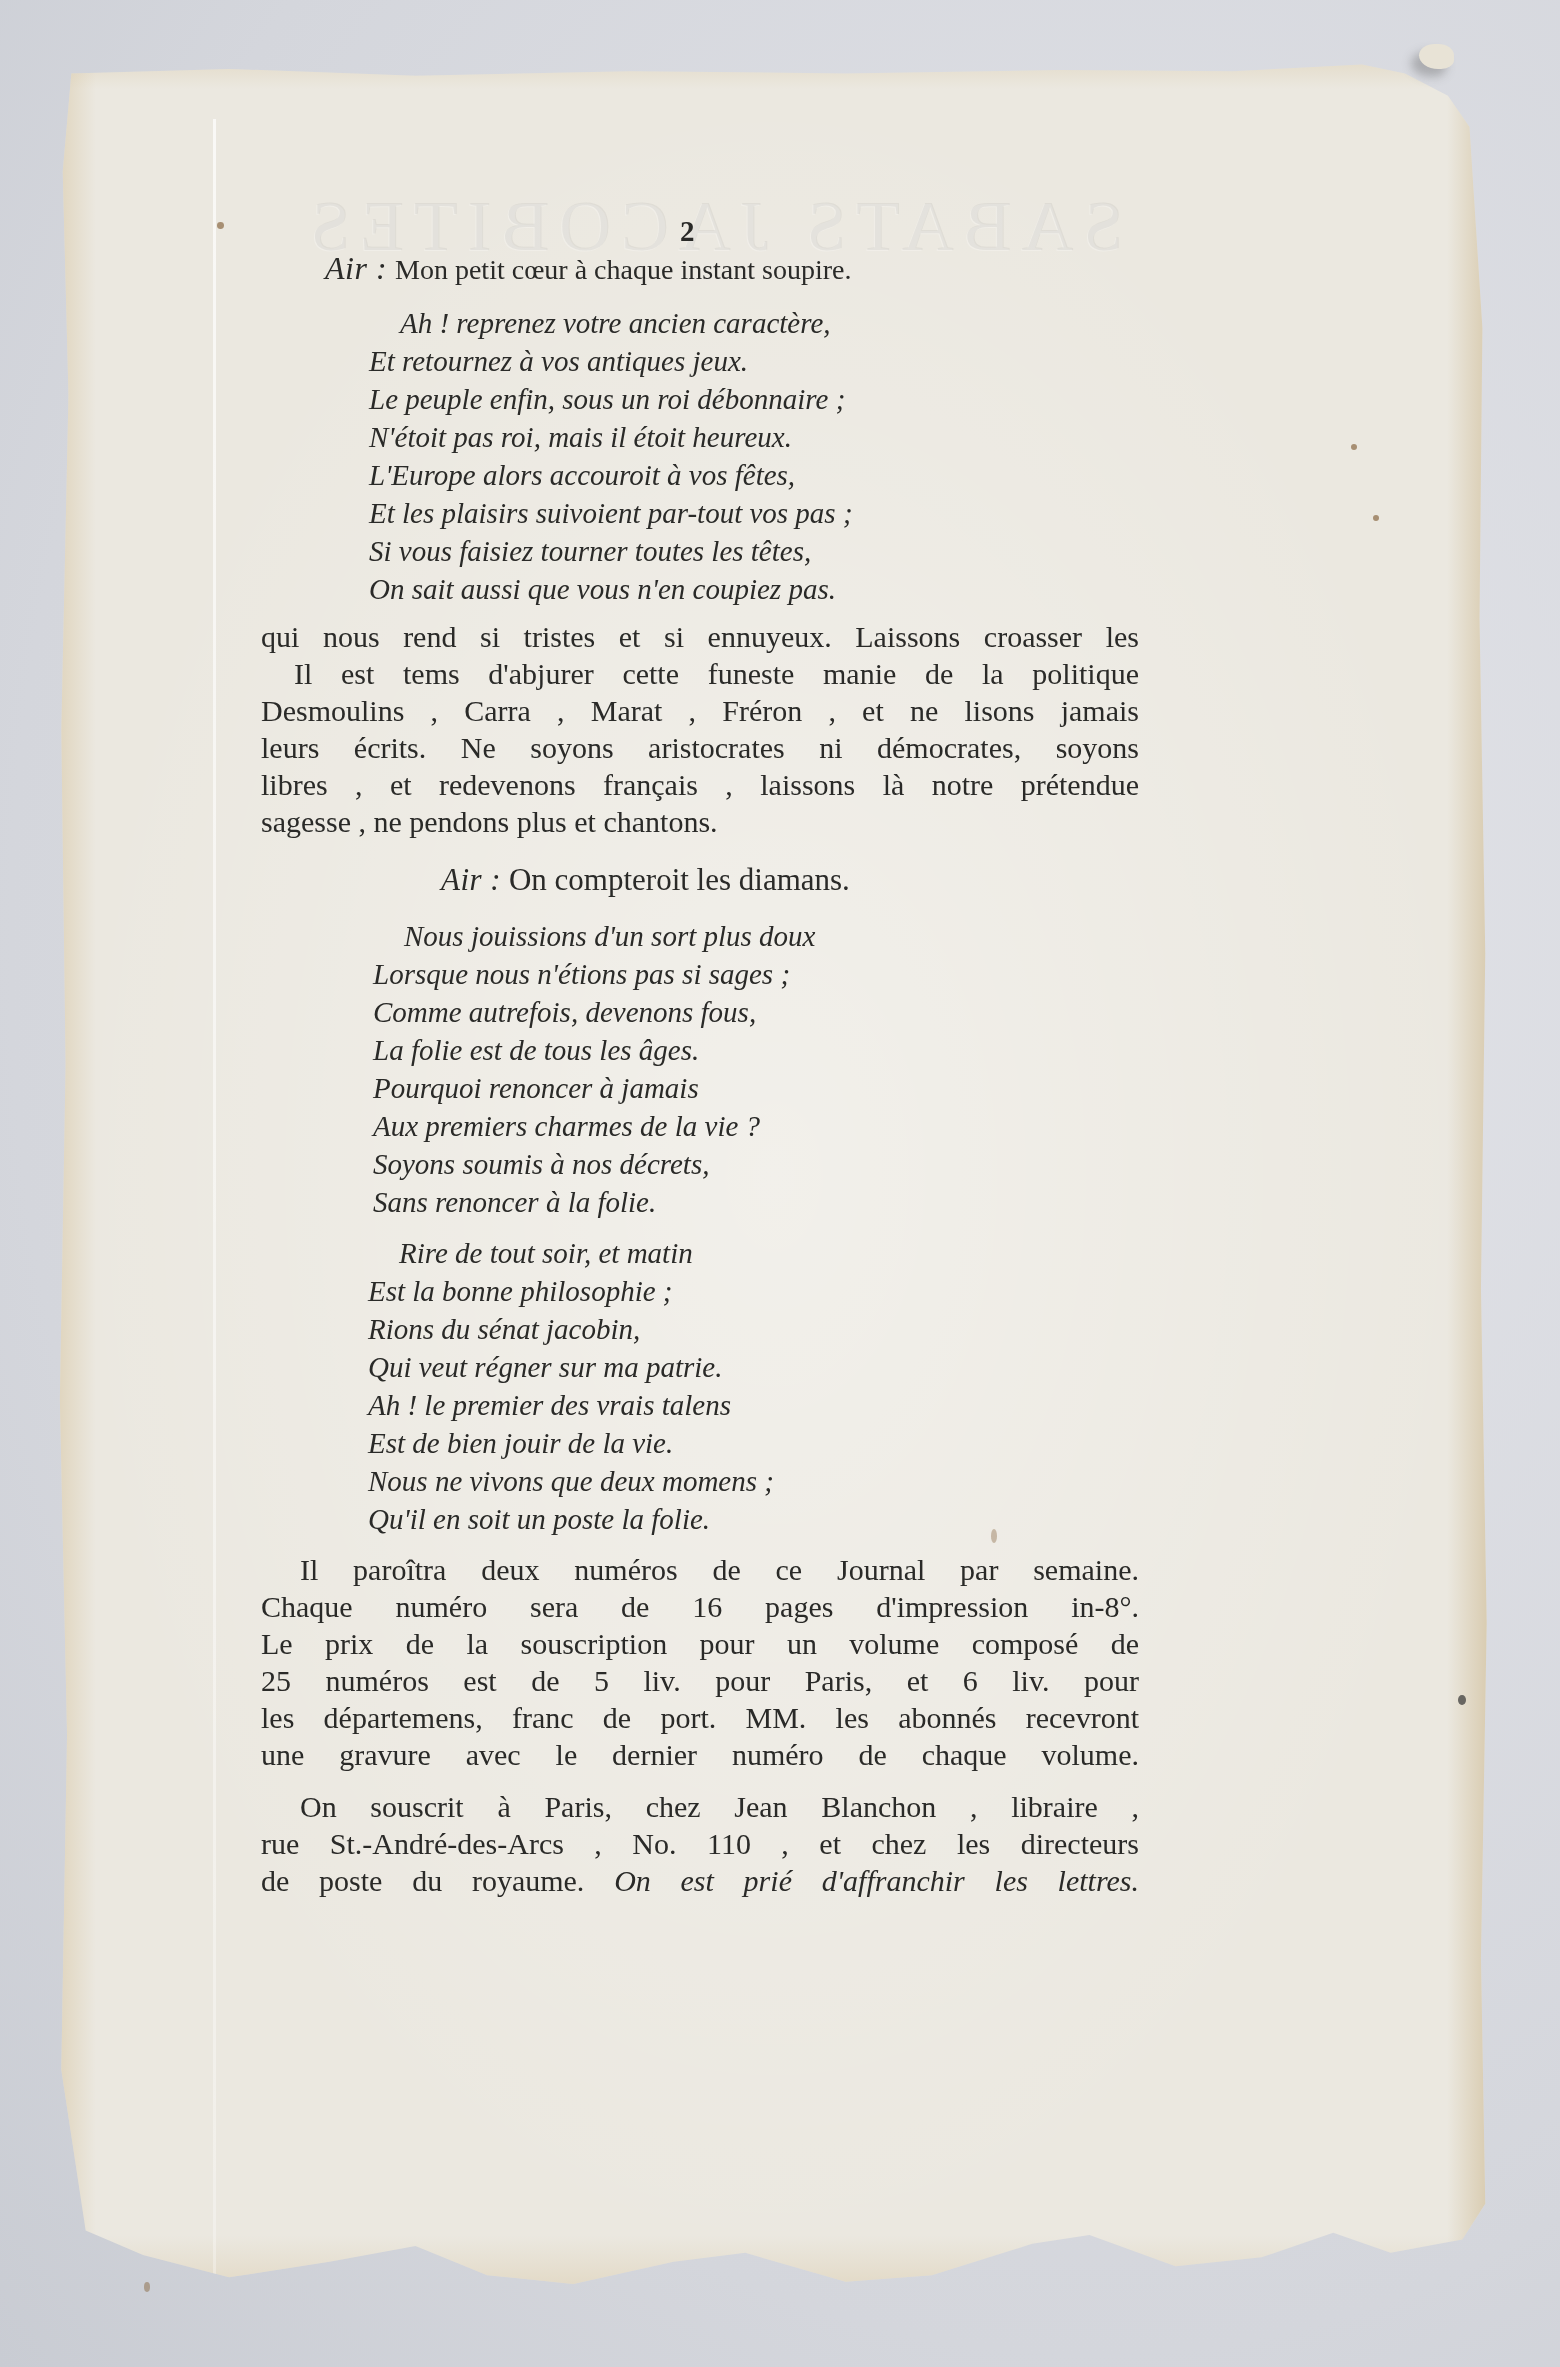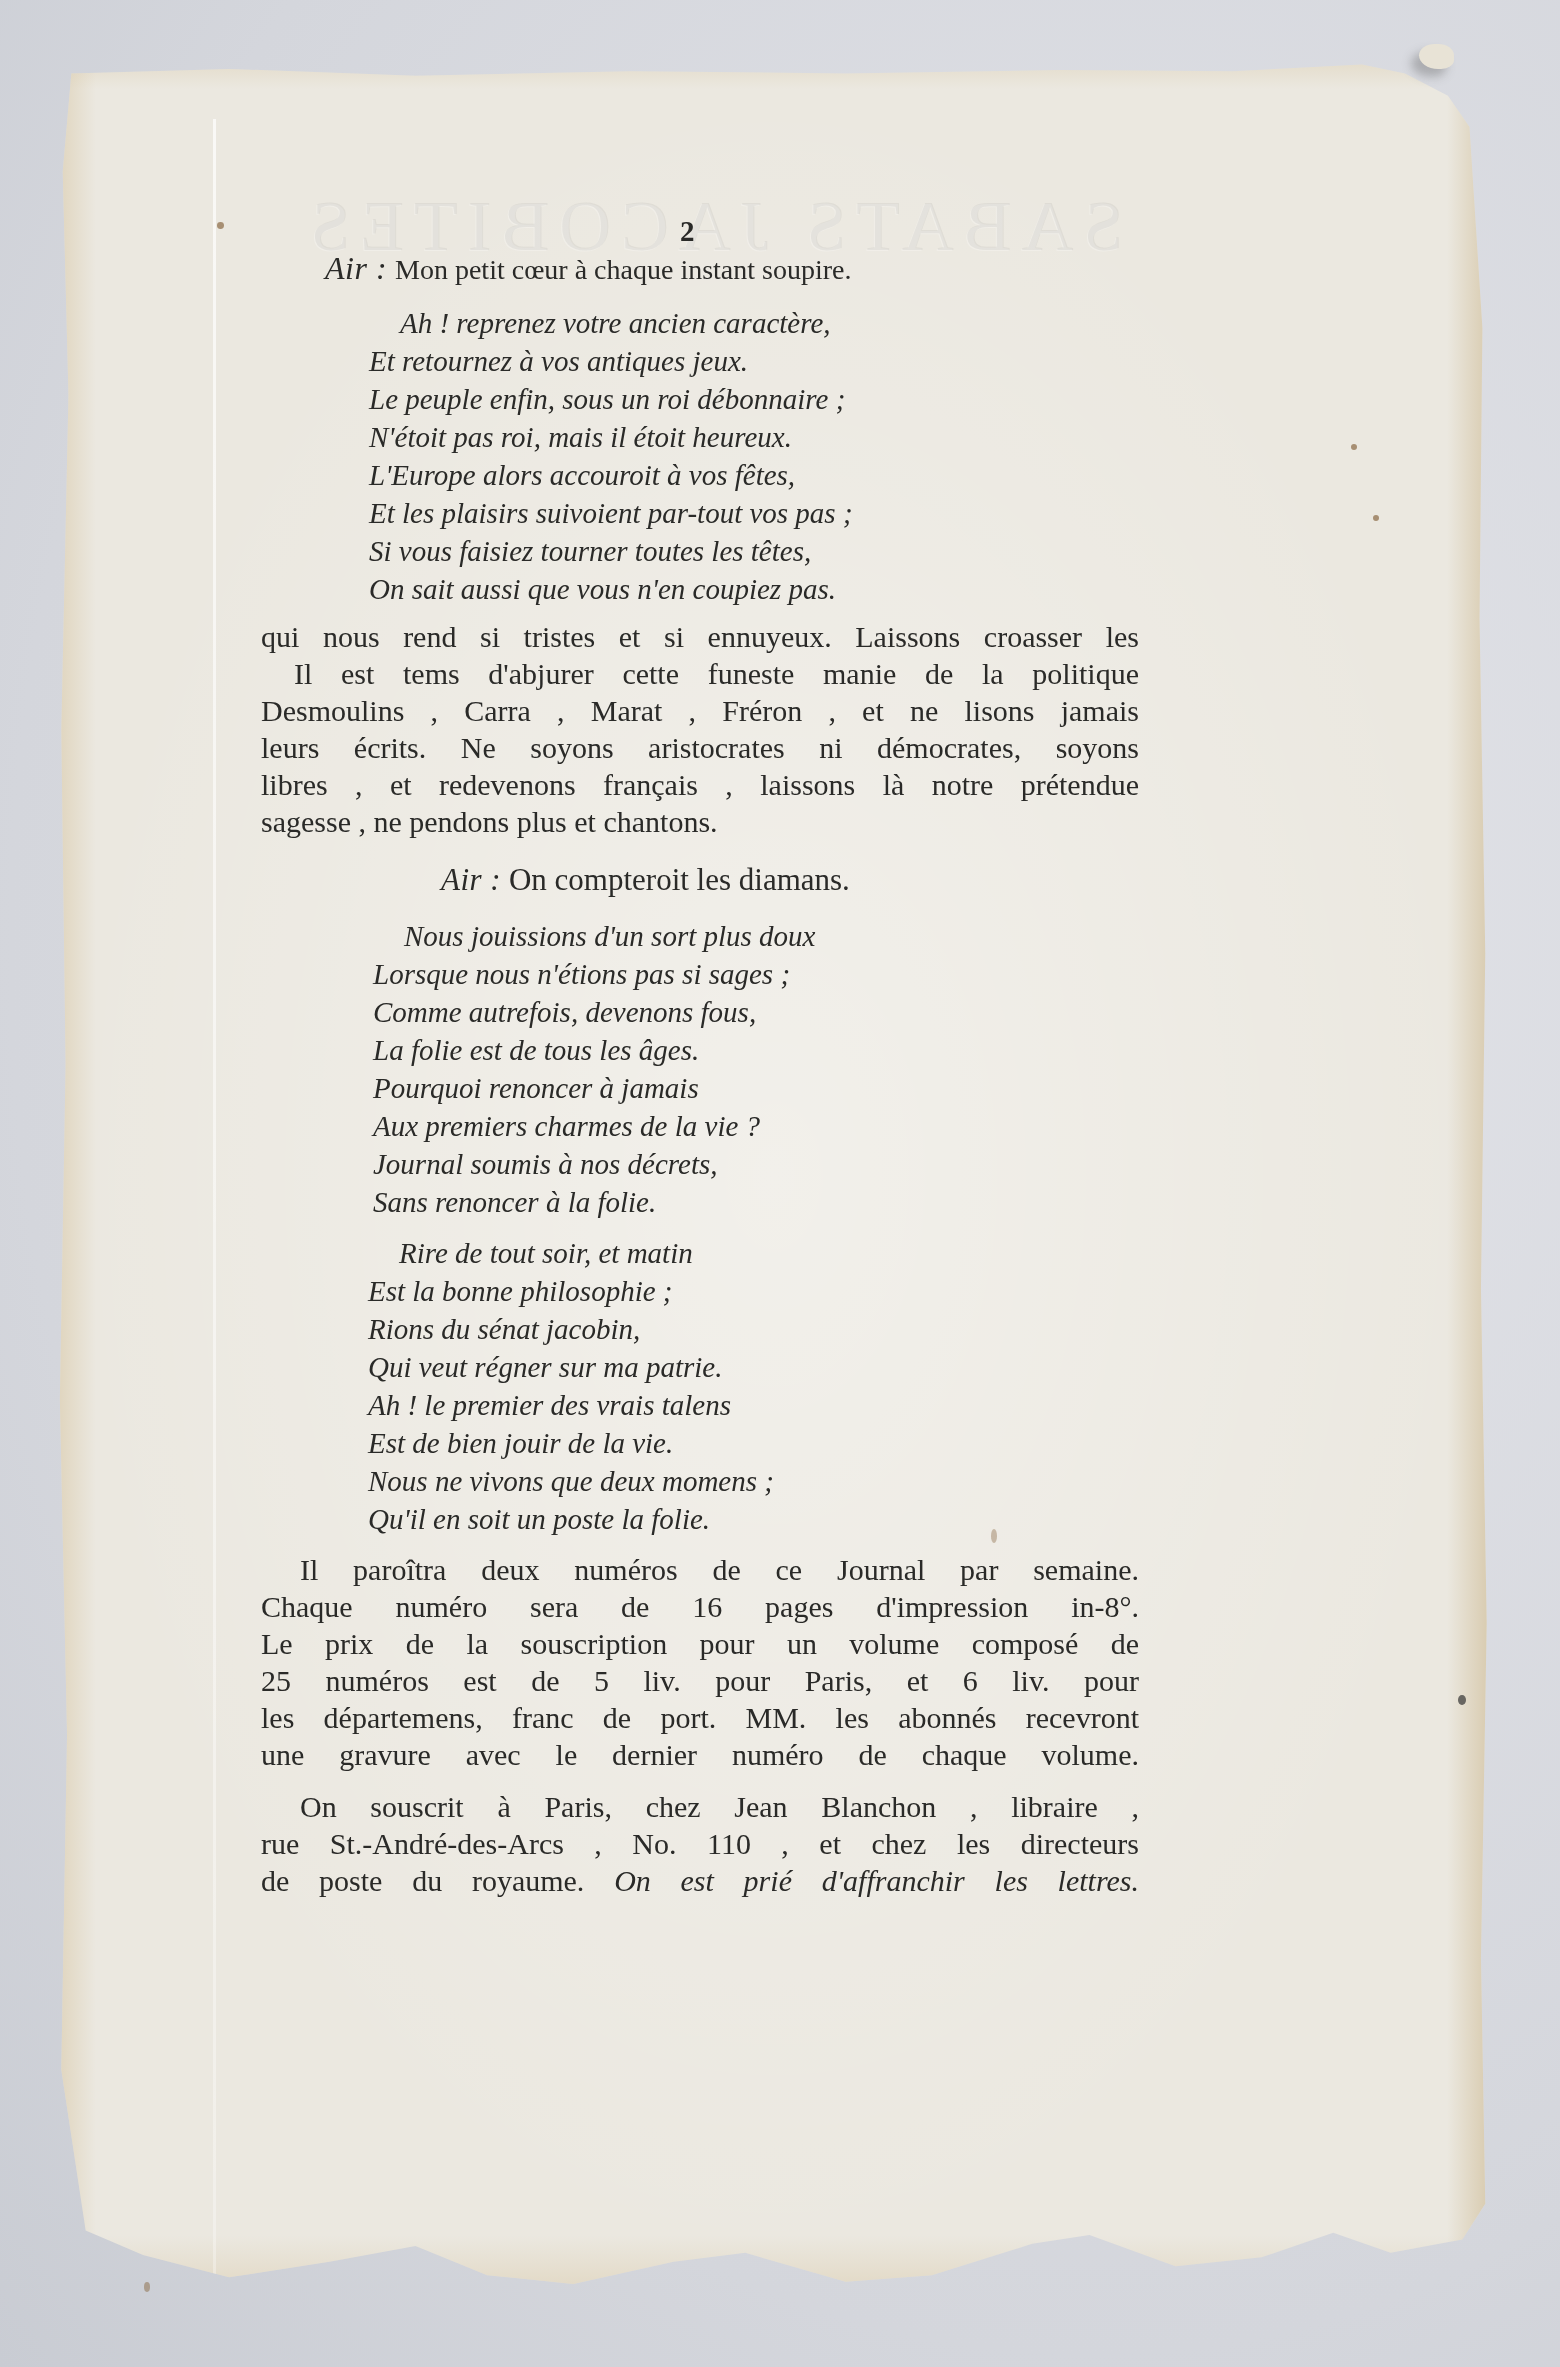--- a/index.html
+++ b/index.html
@@ -98,21 +98,21 @@
   <span class="roman">On compteroit les diamans.</span>
 </div>
 
 <div class="verse" style="left:373px; top:917px;">
   <span class="line first">Nous jouissions d'un sort plus doux</span>
   <span class="line">Lorsque nous n'étions pas si sages ;</span>
   <span class="line">Comme autrefois, devenons fous,</span>
   <span class="line">La folie est de tous les âges.</span>
   <span class="line">Pourquoi renoncer à jamais</span>
   <span class="line">Aux premiers charmes de la vie ?</span>
-  <span class="line">Journal soumis à nos décrets,</span>
+  <span class="line">Soyons soumis à nos décrets,</span>
   <span class="line">Sans renoncer à la folie.</span>
 </div>
 
 <div class="verse" style="left:368px; top:1234px;">
   <span class="line first">Rire de tout soir, et matin</span>
   <span class="line">Est la bonne philosophie ;</span>
   <span class="line">Rions du sénat jacobin,</span>
   <span class="line">Qui veut régner sur ma patrie.</span>
   <span class="line">Ah ! le premier des vrais talens</span>
   <span class="line">Est de bien jouir de la vie.</span>

